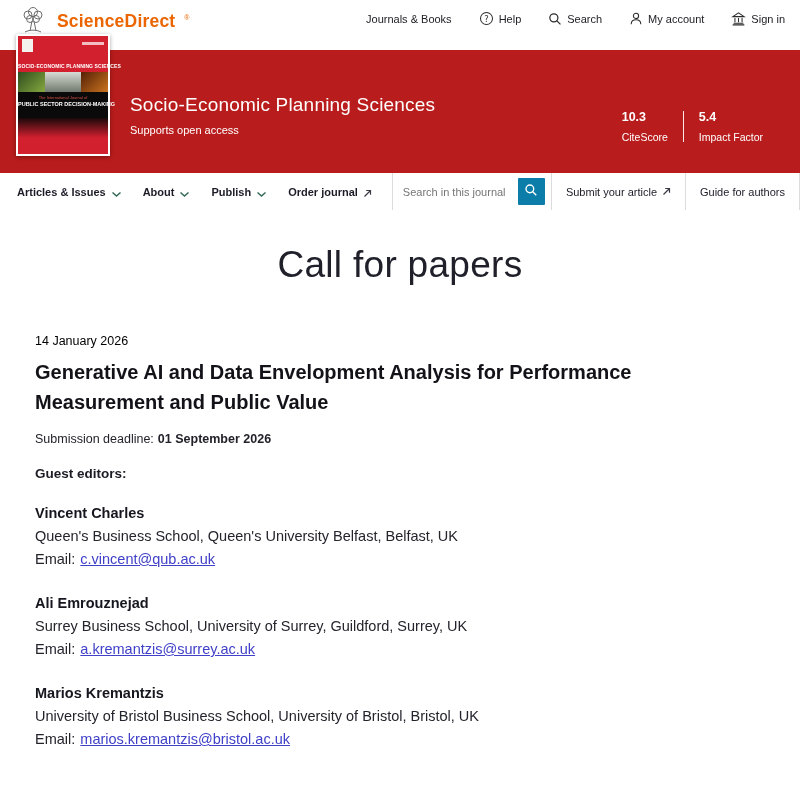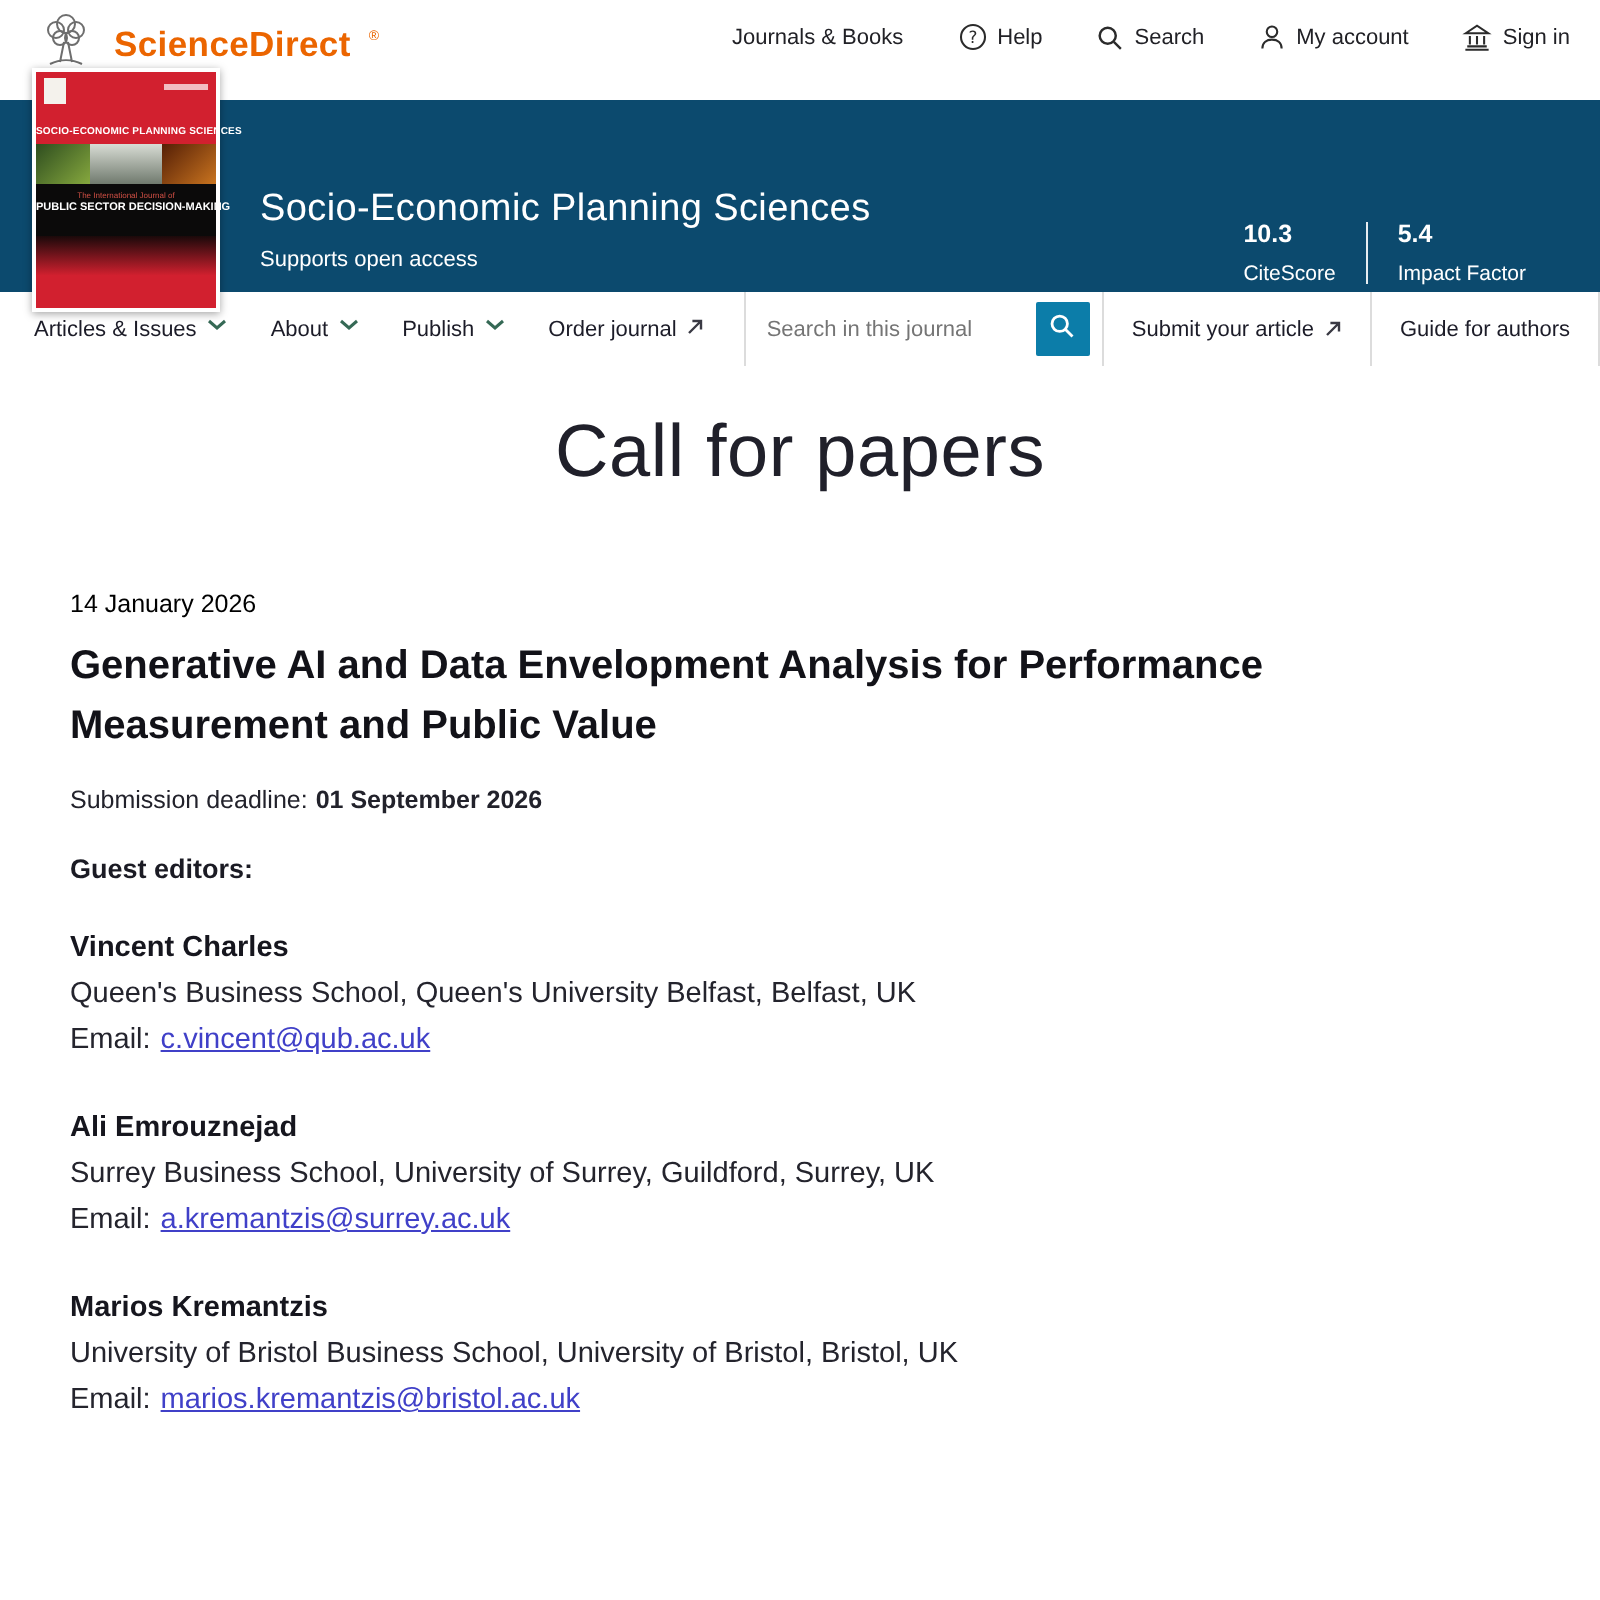--- a/index.html
+++ b/index.html
@@ -11,21 +11,21 @@
   
   .top-header{height:50px;background:#fff;}
   .brand-row{display:flex;justify-content:space-between;align-items:flex-start;padding:5px 15px 0 18px;}
   .brand{display:flex;align-items:center;gap:9px;}
   .brand-name{color:#eb6500;font-size:17.5px;font-weight:bold;letter-spacing:.2px;}
   .brand-mark{color:#eb6500;font-size:7px;vertical-align:top;position:relative;top:-4px;}
   .top-nav{display:flex;align-items:center;gap:27px;padding-top:6px;font-size:11px;color:#212126;}
   .top-nav-item{display:flex;align-items:center;gap:5px;cursor:pointer;white-space:nowrap;}
   .top-nav-item svg{display:block;}
   
-  .banner{height:96px;background:#0c4a6e;position:relative;color:#fff;}
+  .banner{height:123px;background:#b91c1c;position:relative;color:#fff;}
   .banner-inner{margin-left:130px;padding-top:44px;}
   .journal-title{font-size:19px;font-weight:400;letter-spacing:.2px;}
   .journal-subtitle{font-size:11px;margin-top:8px;font-weight:400;}
   .metrics{position:absolute;top:60px;right:22px;display:flex;align-items:stretch;}
   .metric{padding:0 15px;}
   .metric-value{font-size:12.5px;font-weight:bold;}
   .metric-label{font-size:10.5px;margin-top:7px;}
   .metric-divider{width:1px;background:rgba(255,255,255,.9);margin:1px 0;}
   
   .cover{position:absolute;left:16px;top:-16px;width:94px;height:122px;background:#d2202f;
@@ -40,31 +40,31 @@
   .cover-photo-1{width:30%;background:linear-gradient(135deg,#2e4d1f,#86a83e);}
   .cover-photo-2{width:40%;background:linear-gradient(180deg,#d8dcd4,#707a6e);}
   .cover-photo-3{width:30%;background:linear-gradient(135deg,#551f06,#c9741f);}
   .cover-black{height:26px;background:#0b0a0a;text-align:center;padding-top:3px;box-sizing:border-box;}
   .cover-tagline-prefix{font-size:4px;color:#d25045;white-space:nowrap;}
   .cover-tagline{font-size:5.5px;font-weight:bold;color:#fff;white-space:nowrap;margin-top:1px;}
   .cover-bottom{flex:1;background:linear-gradient(180deg,#1a090a,#d2202f 55%);}
   
   .journal-nav{height:37px;display:flex;align-items:stretch;font-size:11px;color:#1c1c28;background:#fff;}
   .jnav-left{display:flex;align-items:center;gap:21px;padding:0 20px 0 17px;}
-  .jnav-item{display:flex;align-items:flex-start;gap:5px;cursor:pointer;white-space:nowrap;}
+  .jnav-item{display:flex;align-items:flex-end;gap:5px;cursor:pointer;white-space:nowrap;font-weight:bold;}
   .vdiv{width:1px;background:#dcdcdc;}
   .jnav-search{flex:1;display:flex;align-items:center;min-width:0;}
   .jnav-search input{flex:1;border:none;outline:none;padding:0 10px;font-size:11px;color:#333;
                      font-family:"Liberation Sans","DejaVu Sans",sans-serif;min-width:0;}
   .search-btn{width:27px;height:27px;background:#0c7da9;border:none;margin-right:6px;flex:0 0 auto;
               display:flex;align-items:center;justify-content:center;cursor:pointer;border-radius:1px;}
   .jnav-action{display:flex;align-items:center;justify-content:center;gap:5px;padding:0 14px;
                cursor:pointer;white-space:nowrap;}
   
-  .page-title{text-align:center;font-size:37px;font-weight:400;color:#20202a;margin-top:22px;letter-spacing:.3px;}
+  .page-title{text-align:center;font-size:37px;font-weight:400;color:#20202a;margin-top:34px;letter-spacing:.3px;}
   .content{padding:0 35px;}
   .pub-date{margin-top:48px;font-size:12.5px;color:#000000;}
   .article-title{font-size:20px;font-weight:bold;color:#121218;line-height:30px;margin-top:9px;max-width:764px;}
   .deadline{margin-top:15px;font-size:12.5px;color:#22222b;}
   .deadline b{margin-left:4px;}
   .guest-label{margin-top:20px;font-size:13.5px;font-weight:bold;color:#1b1b24;}
   .editor{margin-top:21px;font-size:14.5px;line-height:23px;color:#24242d;}
   .editor-name{font-weight:bold;color:#16161e;}
   a.email{color:#4040c8;text-decoration:underline;cursor:pointer;margin-left:5px;}
   .ext-arrow,.chev{flex:0 0 auto;}

